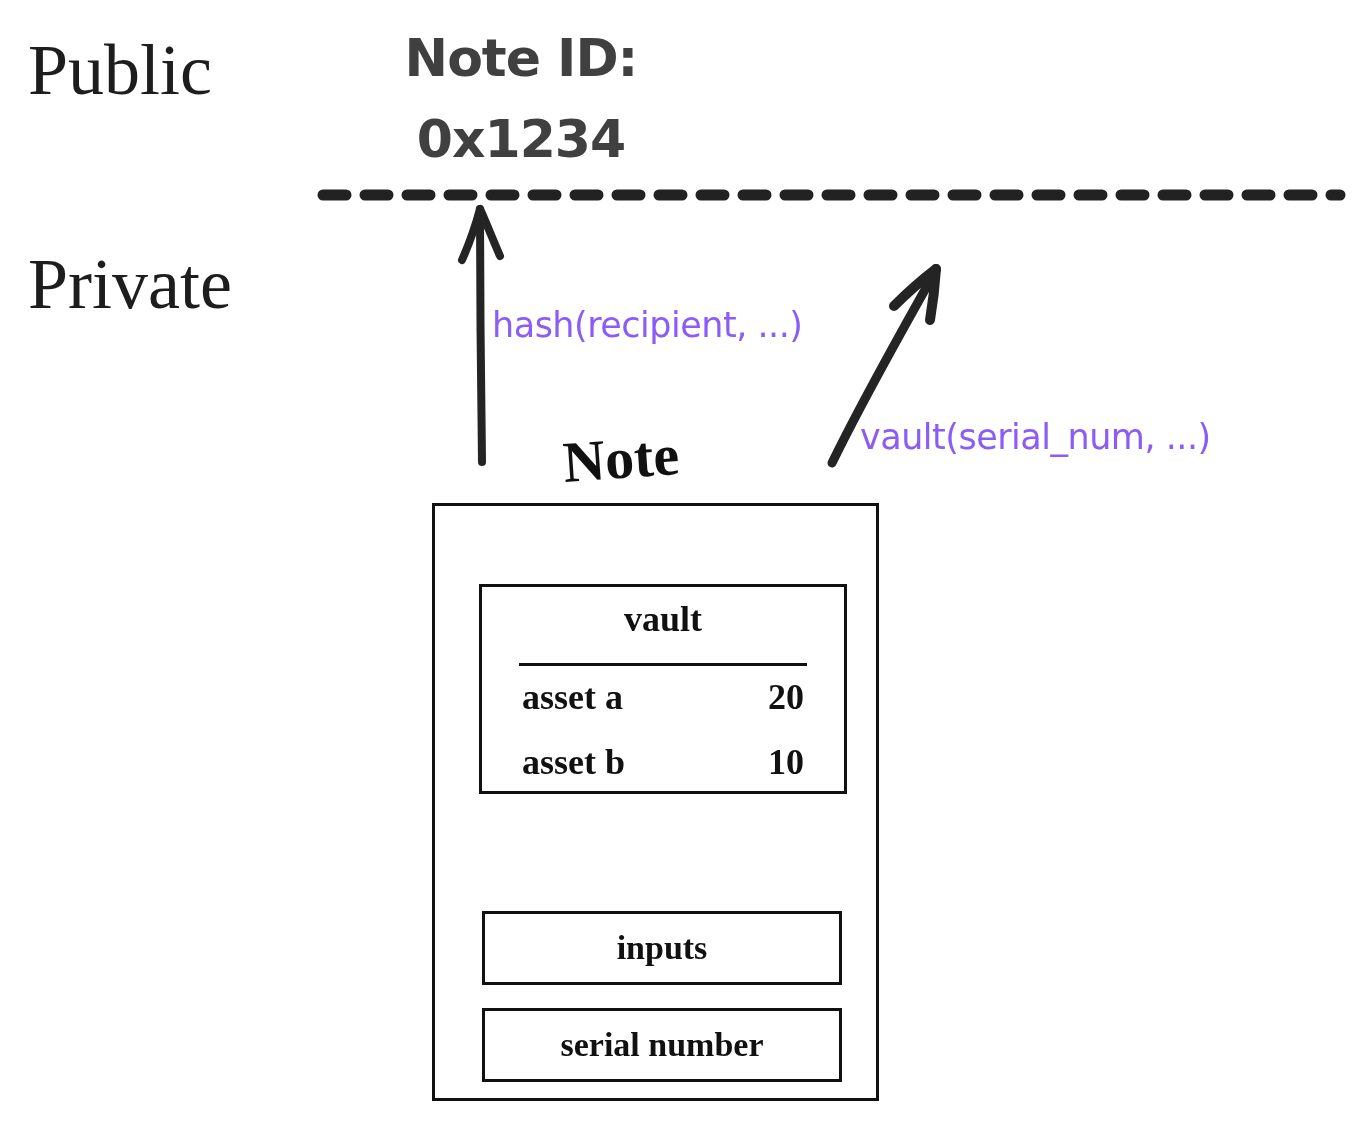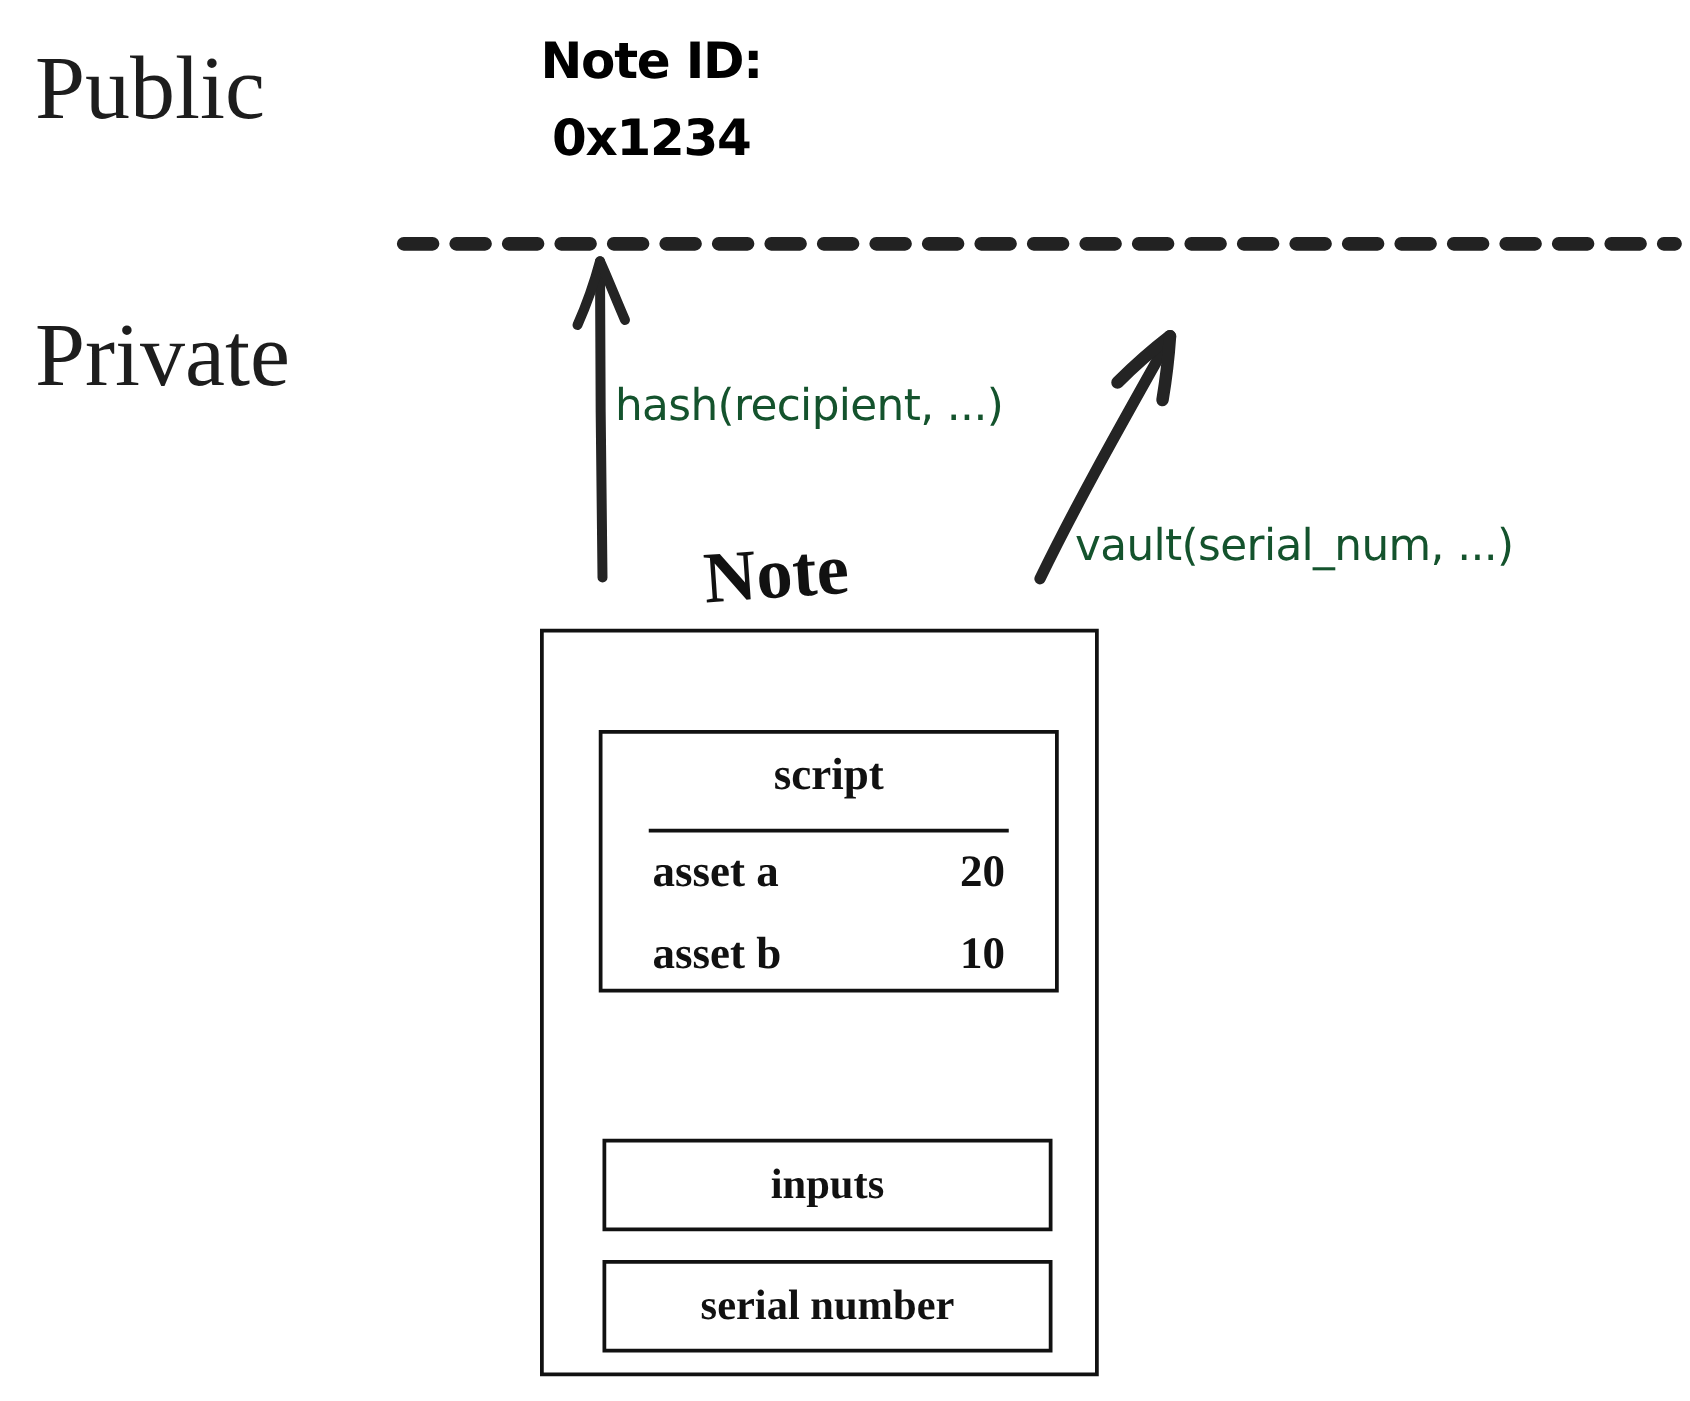--- a/index.html
+++ b/index.html
@@ -17,35 +17,35 @@
     font-family: Liberation Serif, serif;
     font-size: 72px;
     font-weight: 400;
     color: #1d1d1d;
     white-space: nowrap;
     line-height: 1;
   }
 
   .pub-output {
     font-family: "DejaVu Sans", sans-serif;
-    font-size: 40px;
+    font-size: 52px;
     font-weight: 600;
     letter-spacing: -1px;
-    color: #000000;
+    color: #404040;
     text-align: center;
     line-height: 1.55;
     white-space: nowrap;
   }
 
   .hash-label {
     font-family: "DejaVu Sans", sans-serif;
     font-size: 35px;
     font-weight: 500;
     letter-spacing: -0.5px;
-    color: #14532d;
+    color: #8b5cf6;
     white-space: nowrap;
     line-height: 1;
   }
 
   .hand {
     font-family: cursive;
     color: #111111;
     white-space: nowrap;
   }
 
@@ -130,21 +130,21 @@
   </svg>
 
   <div class="abs hash-label" style="left:492px; top:308px;">hash(recipient, ...)</div>
   <div class="abs hash-label" style="left:860px; top:420px;">vault(serial_num, ...)</div>
 
   <div class="abs hand note-title" style="left:563px; top:430px;">Note</div>
 
   <div class="abs outer-box"></div>
 
   <div class="abs inner-box vault-box">
-    <div class="abs hand vault-title">script</div>
+    <div class="abs hand vault-title">vault</div>
     <div class="abs vault-divider"></div>
     <div class="abs hand vault-row row-a">
       <span>asset a</span>
       <span>20</span>
     </div>
     <div class="abs hand vault-row row-b">
       <span>asset b</span>
       <span>10</span>
     </div>
   </div>

